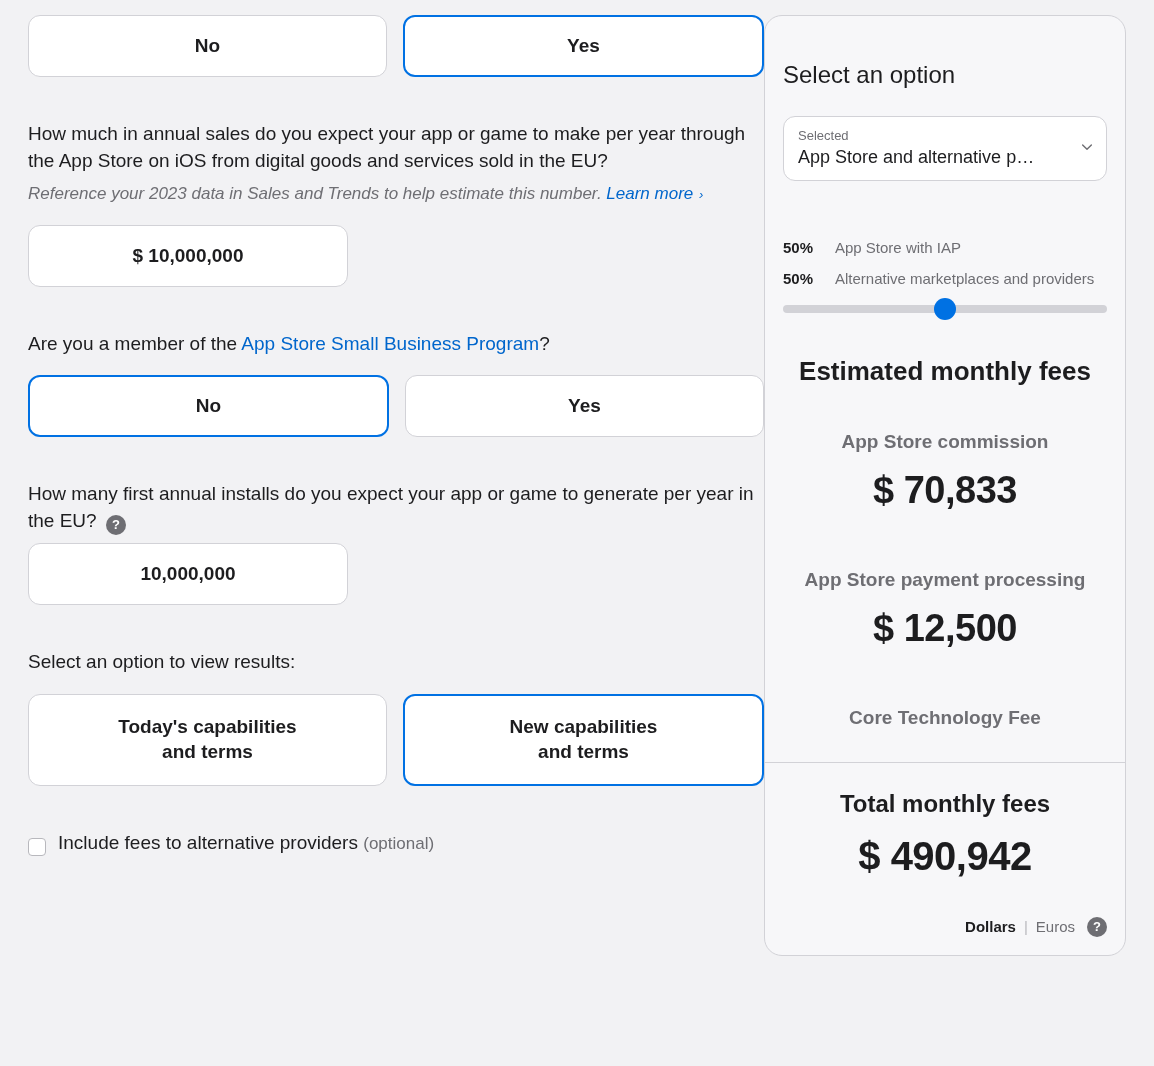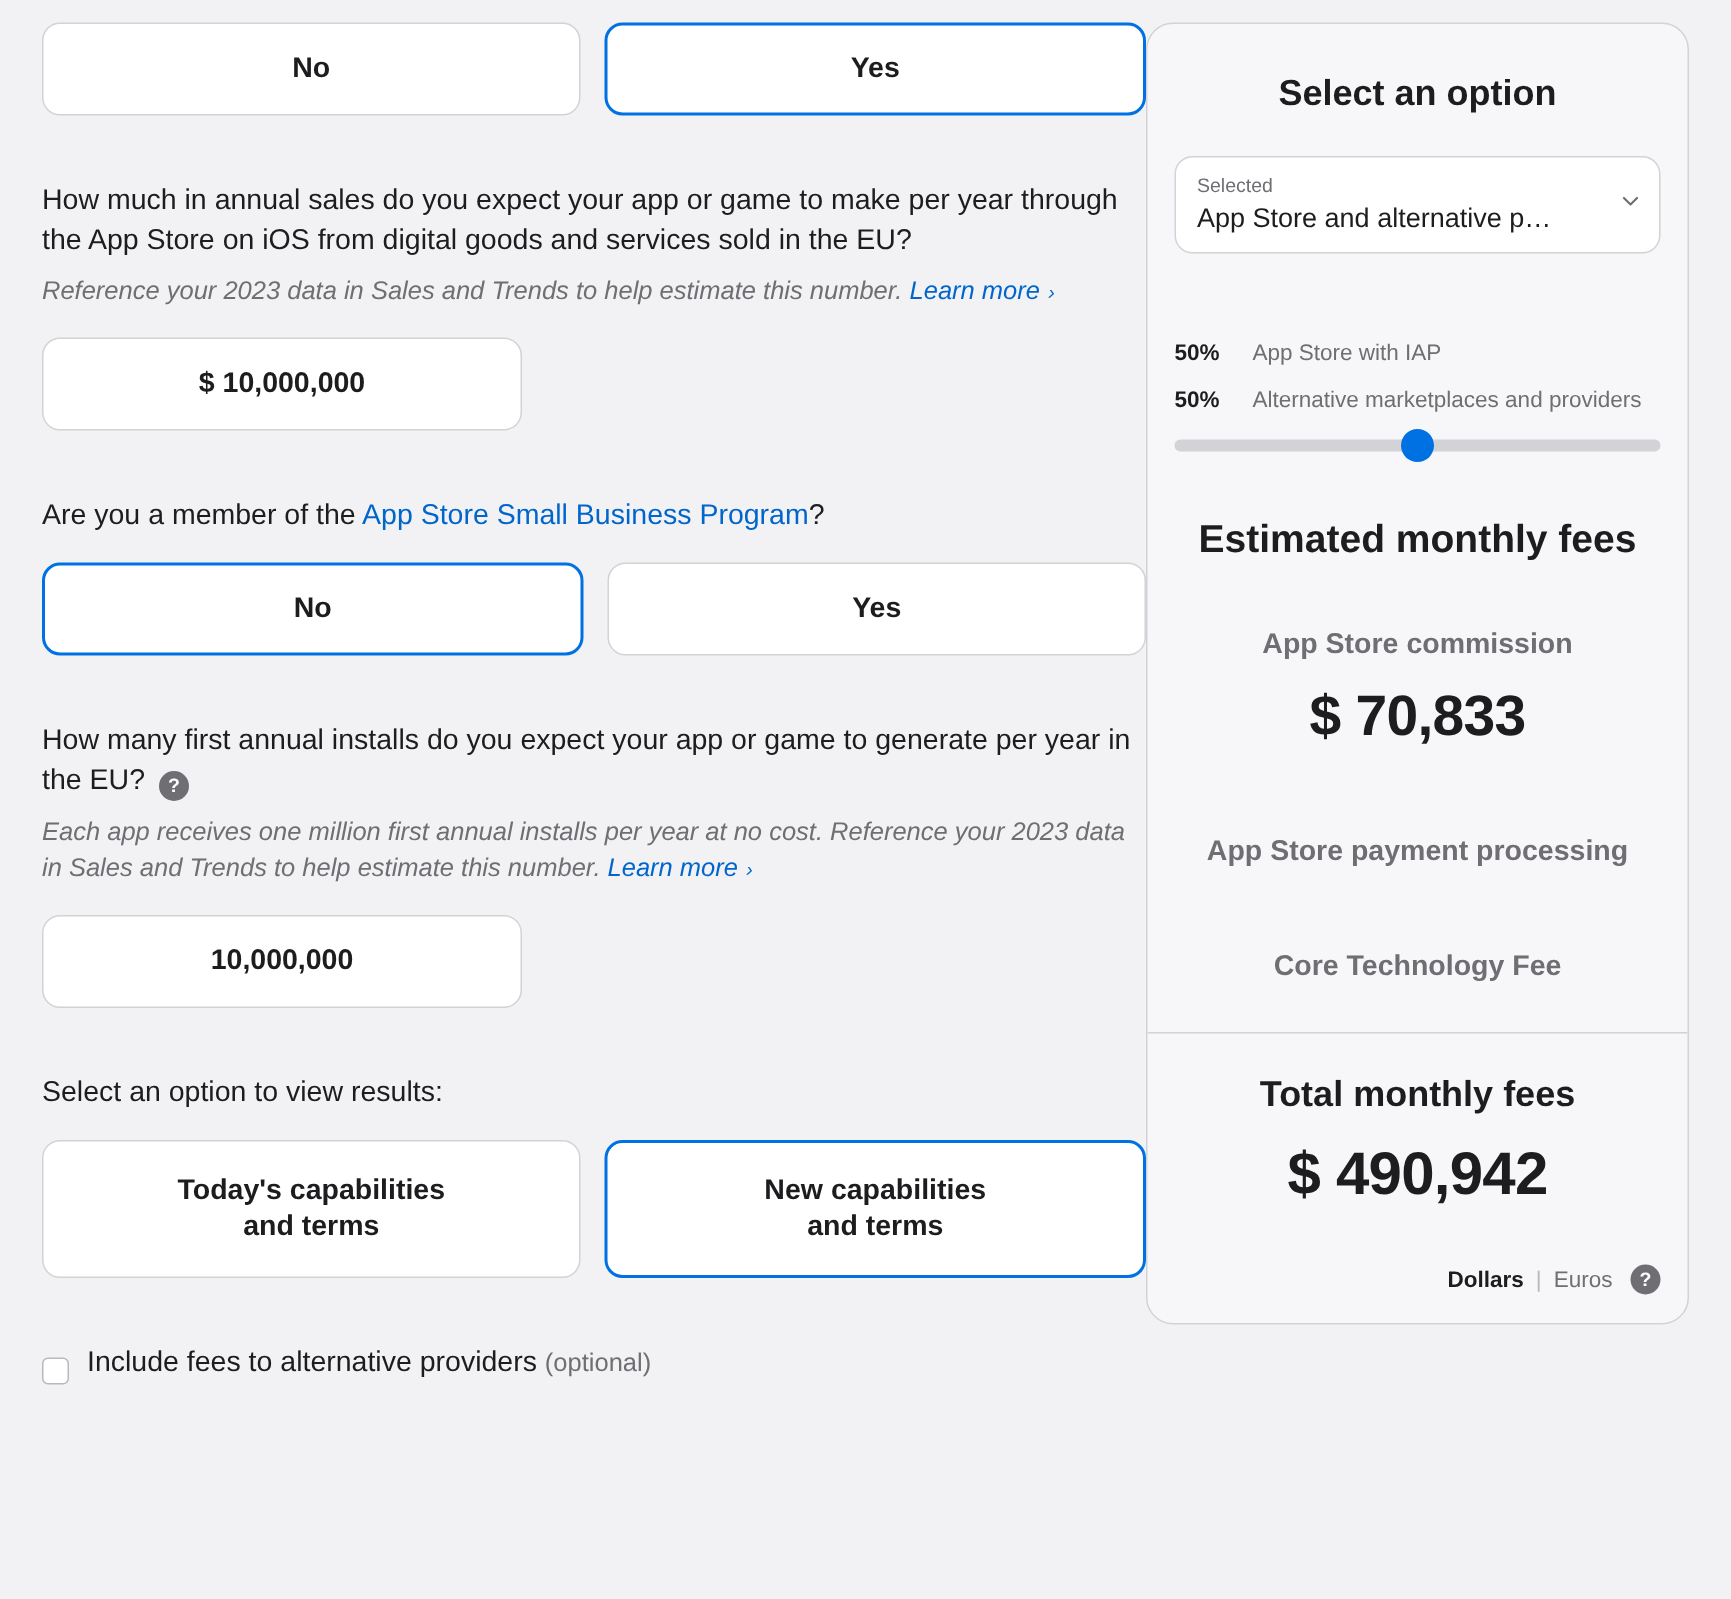--- a/index.html
+++ b/index.html
@@ -103,24 +103,24 @@
   .opt-tag { color: #6e6e73; font-size: 17px; }
 
   
   .card {
     background: #f7f7f9;
     border: 1px solid #d2d2d7;
     border-radius: 18px;
     padding: 30px 18px 18px 18px;
   }
   .card-title {
-    text-align: center;
     font-size: 24px;
-    font-weight: 700;
+    font-weight: 400;
     margin-bottom: 24px;
+    margin-top: 12px;
   }
   .select {
     background: #fff;
     border: 1px solid #d2d2d7;
     border-radius: 12px;
     padding: 10px 14px;
     position: relative;
     cursor: pointer;
     margin-bottom: 56px;
   }
@@ -220,23 +220,20 @@
       <div class="btn-row" style="margin-top:18px;">
         <div class="btn sel">No</div>
         <div class="btn">Yes</div>
       </div>
     </div>
 
     <div class="section">
       <div class="q">
         <span class="qline">How many first annual installs do you expect your app or game to generate per year in the EU?</span>
         <span class="help-icon">?</span>
-      </div>
-      <div class="sub">
-        <span>Each app receives one million first annual installs per year at no cost. Reference your 2023 data in Sales and Trends to help estimate this number. </span><span class="learn"><span>Learn more</span><span class="chev"> ›</span></span>
       </div>
       <div class="input-box">10,000,000</div>
     </div>
 
     <div class="section">
       <div class="q" style="margin-bottom:18px;">Select an option to view results:</div>
       <div class="btn-row">
         <div class="btn multi">
           <span>Today's capabilities</span>
           <span>and terms</span>
@@ -288,20 +285,21 @@
 
       <div class="est-title">Estimated monthly fees</div>
 
       <div class="fee-block">
         <div class="fee-label">App Store commission</div>
         <div class="fee-val">$ 70,833</div>
       </div>
 
       <div class="fee-block">
         <div class="fee-label">App Store payment processing</div>
+        <div class="fee-val">$ 12,500</div>
       </div>
 
       <div class="fee-block" style="margin-bottom:30px;">
         <div class="fee-label">Core Technology Fee</div>
       </div>
 
       <hr class="divider">
 
       <div class="total-block">
         <div class="total-label">Total monthly fees</div>

